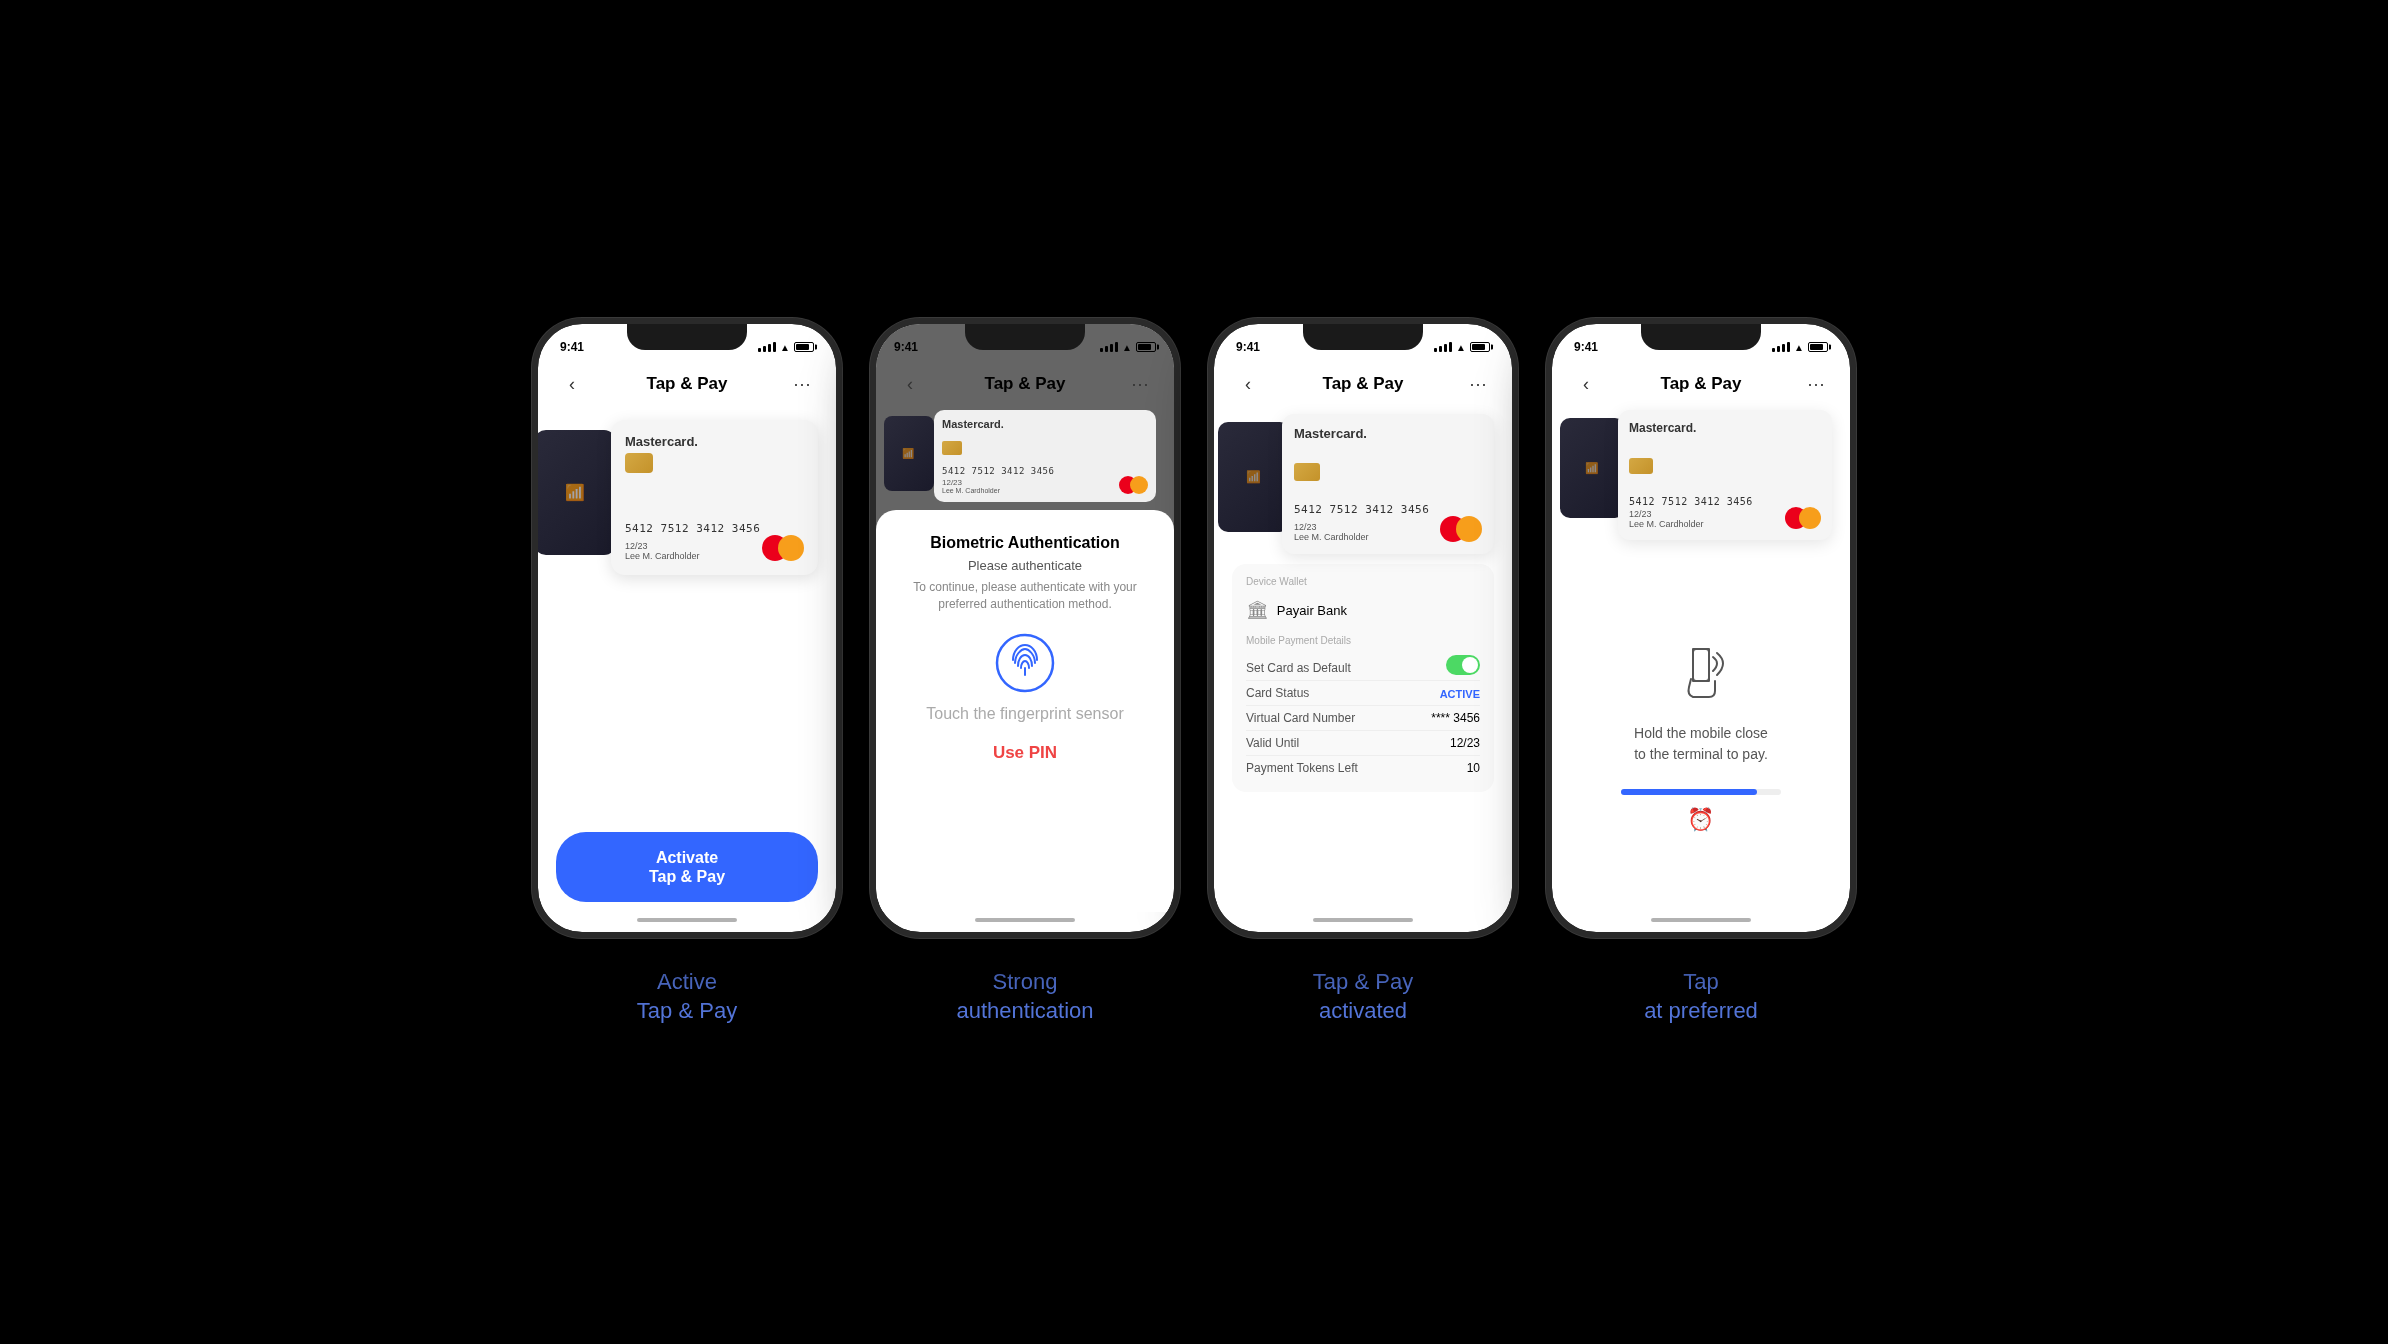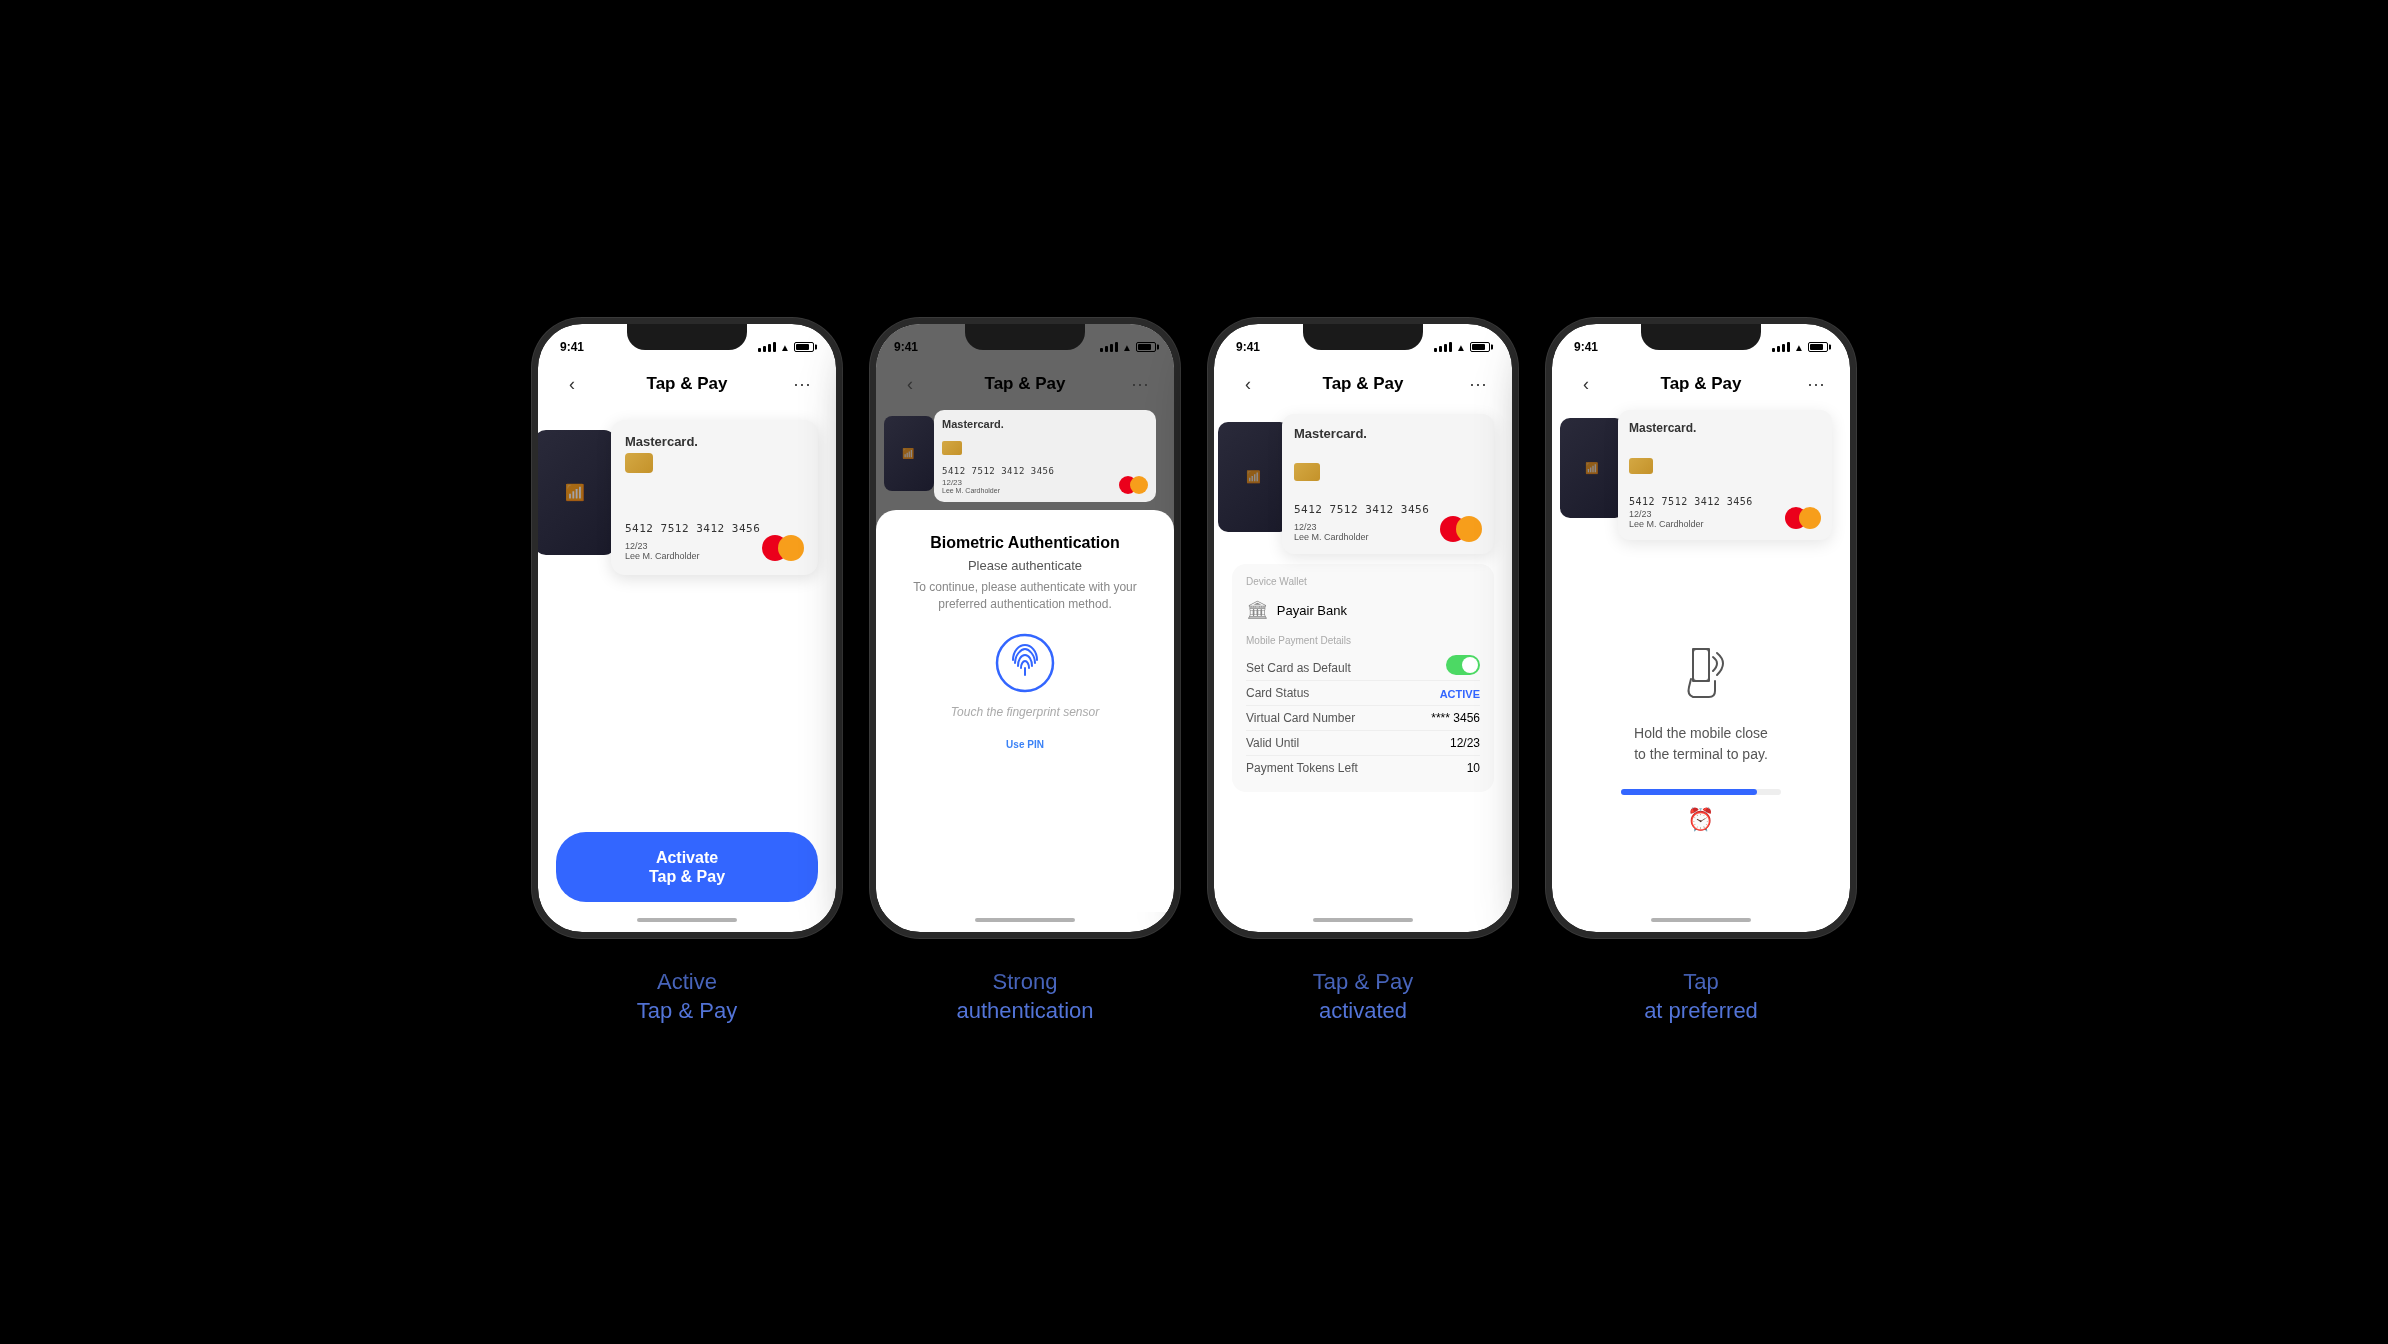--- a/index.html
+++ b/index.html
@@ -254,29 +254,28 @@
       margin-bottom: 20px;
       line-height: 1.4;
     }
     .fingerprint-icon {
       width: 60px;
       height: 60px;
       margin-bottom: 12px;
     }
     .fingerprint-icon svg { width: 60px; height: 60px; }
     .bio-touch-hint {
-      font-size: 12px;
+      font-size: 16px;
       color: #aaa;
       margin-bottom: 20px;
-      font-style: italic;
     }
     .use-pin {
-      font-size: 10px;
+      font-size: 17px;
       font-weight: 600;
-      color: #3b82f6;
+      color: #ef4444;
       cursor: pointer;
     }
     
     .pay-btn {
       background: #3366ff;
       color: #fff;
       border: none;
       border-radius: 30px;
       padding: 15px 30px;
       font-size: 17px;

